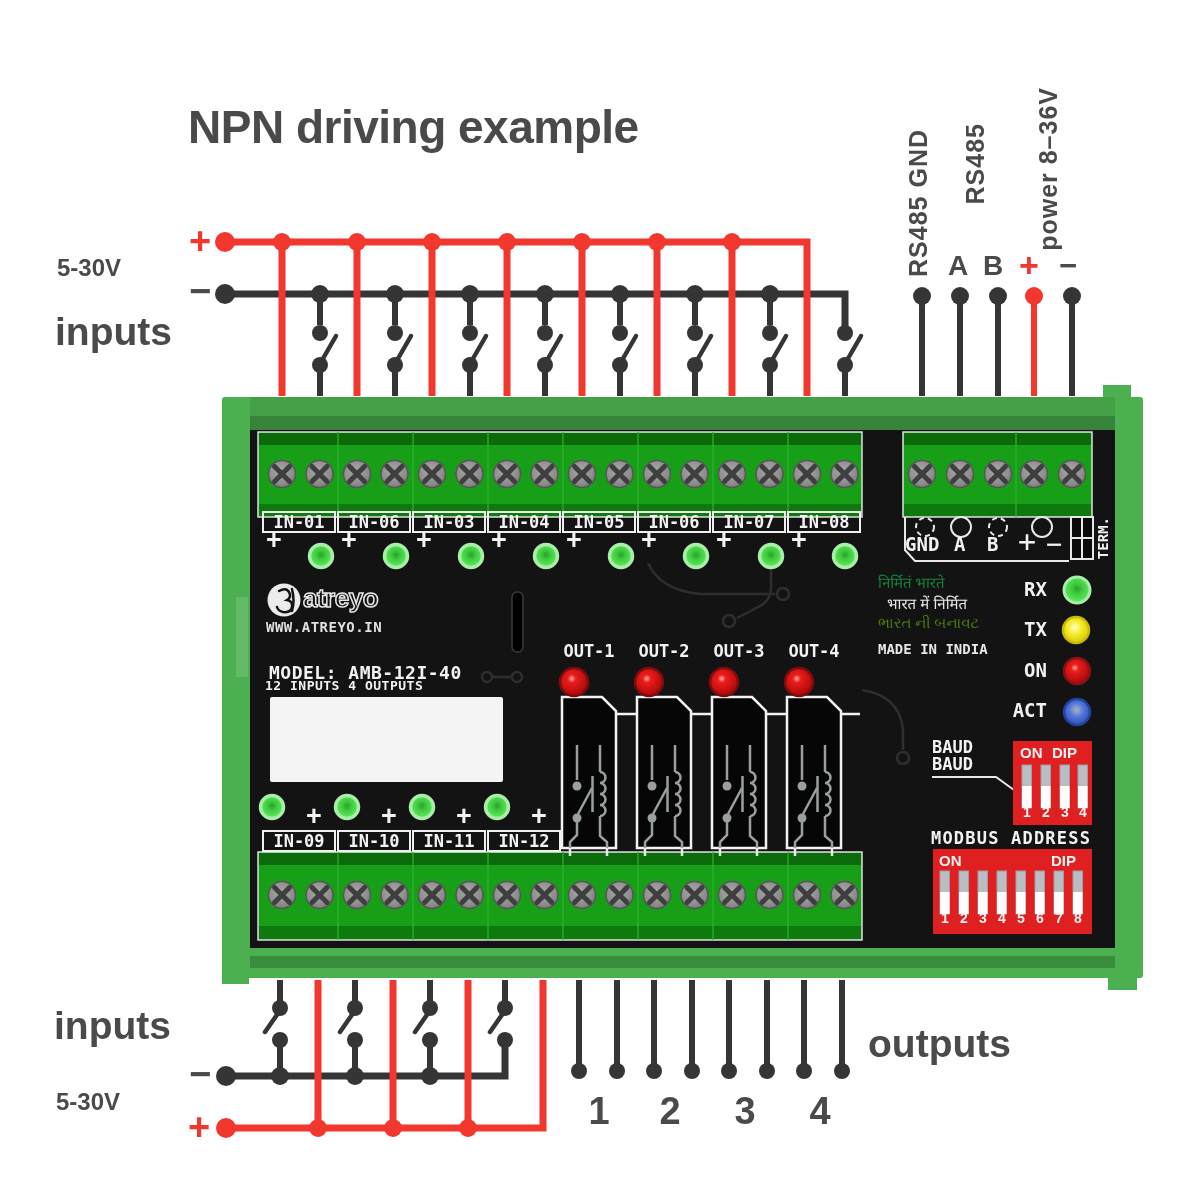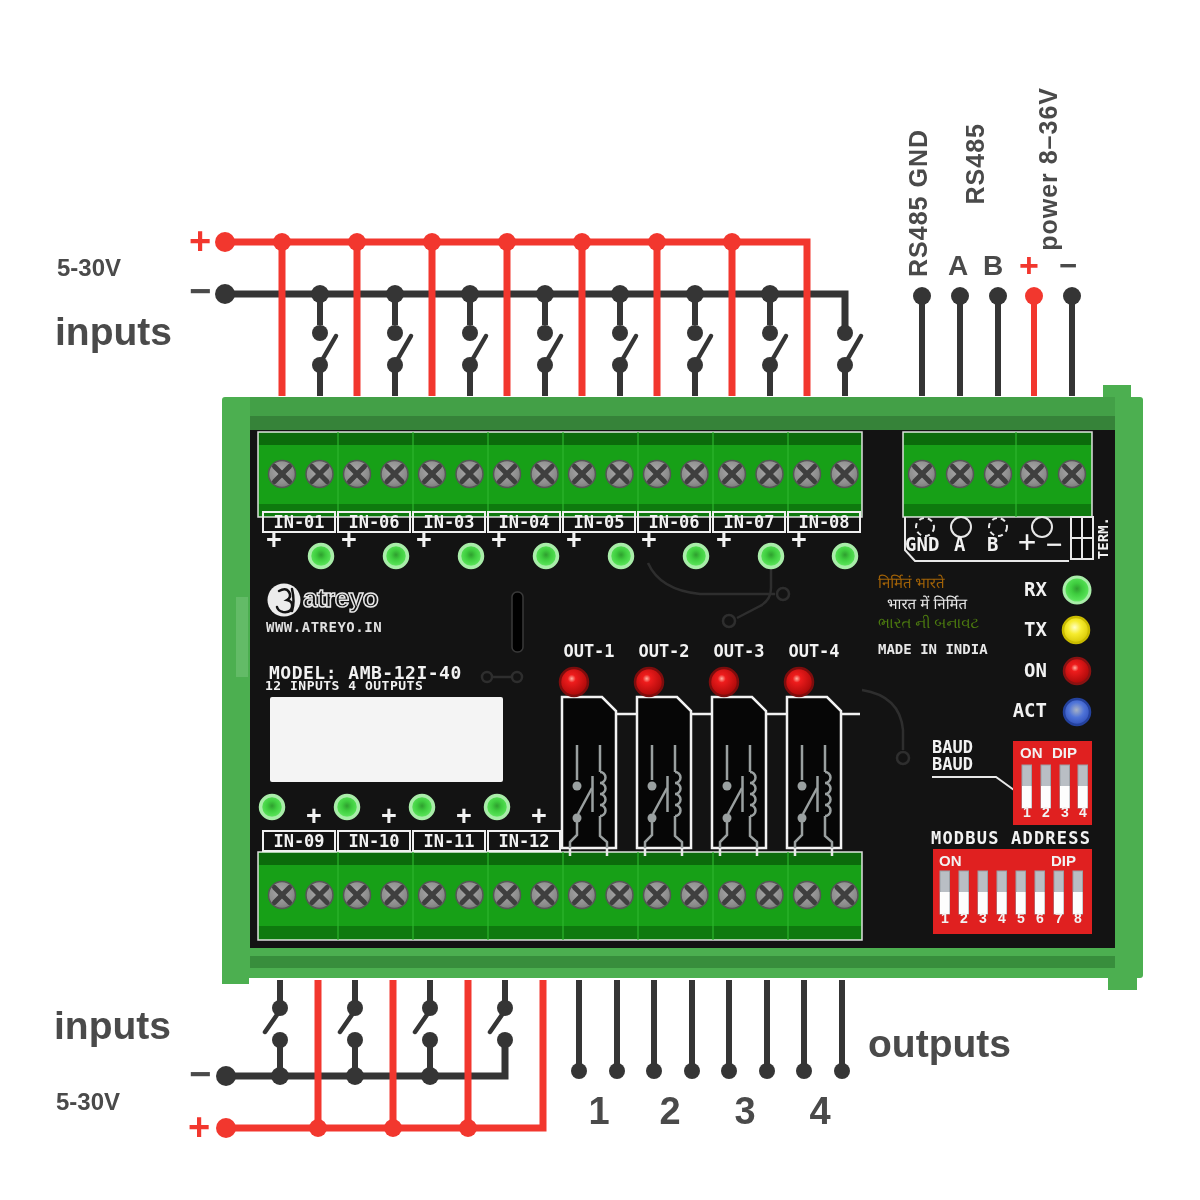--- a/index.html
+++ b/index.html
@@ -403,20 +403,21 @@
       <circle cx="654" cy="1071" r="8"></circle>
           <circle cx="692" cy="1071" r="8"></circle>
       <circle cx="729" cy="1071" r="8"></circle>
           <circle cx="767" cy="1071" r="8"></circle>
       <circle cx="804" cy="1071" r="8"></circle>
           <circle cx="842" cy="1071" r="8"></circle>
     </g>
   </g>
 </svg>
 
+<div class="t gray" style="left:188px;top:104px;font-size:46px;letter-spacing:-0.5px;">NPN driving example</div>
 
 <div class="t red" style="left:189px;top:222px;font-size:38px;">+</div>
 <div class="t gray" style="left:57px;top:256px;font-size:24px;">5-30V</div>
 <div class="t gray" style="left:189px;top:272px;font-size:38px;">−</div>
 <div class="t gray" style="left:55px;top:312px;font-size:39px;">inputs</div>
 
 <div class="t vlabel" style="left:906px;bottom:923px;">RS485 GND</div>
 <div class="t vlabel" style="left:963px;bottom:996px;">RS485</div>
 <div class="t vlabel" style="left:1036px;bottom:949px;">power 8–36V</div>
 <div class="t gray" style="left:948px;top:252px;font-size:28px;">A</div>
@@ -452,21 +453,21 @@
 <div class="t mono white ctr" style="left:712px;top:643px;width:54px;font-size:17px;">OUT-3</div>
 <div class="t mono white ctr" style="left:787px;top:643px;width:54px;font-size:17px;">OUT-4</div>
 
 <div class="t mono white" style="left:905px;top:535px;font-size:19px;">GND</div>
 <div class="t mono white" style="left:954px;top:535px;font-size:19px;">A</div>
 <div class="t mono white" style="left:987px;top:535px;font-size:19px;">B</div>
 <div class="t mono white" style="left:1018px;top:527px;font-size:30px;font-weight:400;">+</div>
 <div class="t mono white" style="left:1046px;top:530px;font-size:27px;font-weight:400;">−</div>
 <div class="t vwhite" style="left:1096px;bottom:641px;font-family:'DejaVu Sans Mono',monospace;">TERM.</div>
 
-<div class="t" style="left:878px;top:576px;font-size:15px;color:#a16207;font-family:'Liberation Serif',serif;">निर्मितं भारते</div>
+<div class="t" style="left:878px;top:576px;font-size:15px;color:#15803d;font-family:'Liberation Serif',serif;">निर्मितं भारते</div>
 <div class="t" style="left:887px;top:596px;font-size:15px;color:#e8e8e8;font-family:Liberation Sans, sans-serif;">भारत में निर्मित</div>
 <div class="t" style="left:878px;top:616px;font-size:15px;color:#4d7c0f;font-family:'Liberation Serif',serif;">ભારત ની બનાવટ</div>
 <div class="t mono" style="left:878px;top:642px;font-size:14px;color:#e8e8e8;">MADE IN INDIA</div>
 
 <div class="t mono white rgt" style="left:1003px;top:580px;width:44px;font-size:19px;">RX</div>
 <div class="t mono white rgt" style="left:1003px;top:620px;width:44px;font-size:19px;">TX</div>
 <div class="t mono white rgt" style="left:1003px;top:661px;width:44px;font-size:19px;">ON</div>
 <div class="t mono white rgt" style="left:1003px;top:701px;width:44px;font-size:19px;">ACT</div>
 
 <div class="t mono white" style="left:932px;top:739px;font-size:17px;">BAUD</div>

